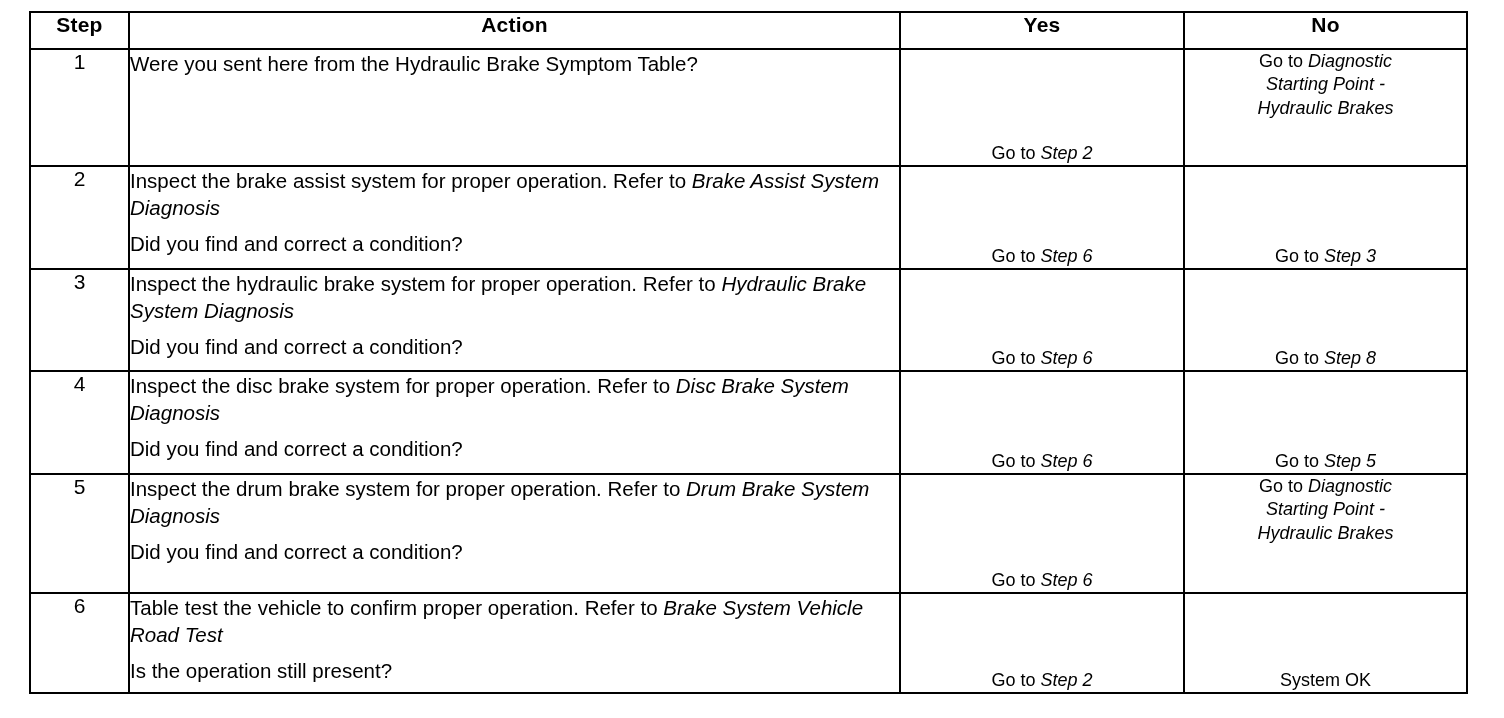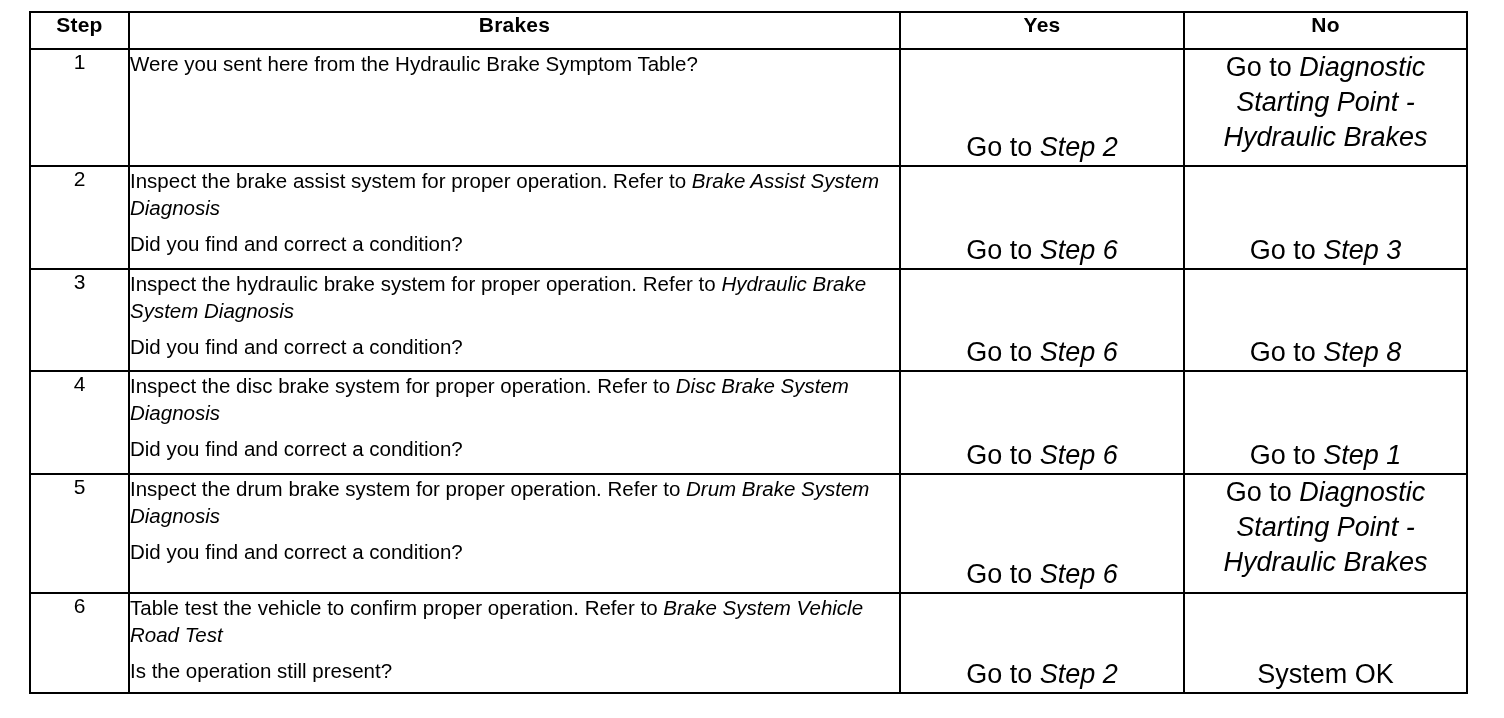--- a/index.html
+++ b/index.html
@@ -76,21 +76,21 @@
   td.action .para:last-child {
     margin-bottom: 0;
   }
   td.action em, .ital {
     font-style: italic;
   }
 
   
   td.ans {
     text-align: center;
-    font-size: 27px;
+    font-size: 18px;
     line-height: 1.30;
     padding: 7px 6px 8px 6px;
   }
   td.ans.bottom {
     vertical-align: bottom;
     margin-top: 43px;
   }
   td.ans.top {
     vertical-align: top;
   }
@@ -114,21 +114,21 @@
     <colgroup>
       <col class="c-step">
       <col class="c-action">
       <col class="c-yes">
       <col class="c-no">
     </colgroup>
 
     <thead>
       <tr>
         <th>Step</th>
-        <th>Brakes</th>
+        <th>Action</th>
         <th>Yes</th>
         <th>No</th>
       </tr>
     </thead>
 
     <tbody id="tbody">
         <tr style="height: 117px;">
           <td class="step">1</td>
           <td class="action">
             <div class="para"><span>Were you sent here from the Hydraulic Brake Symptom Table?</span></div>
@@ -186,21 +186,21 @@
             <div class="para"><span>Inspect the disc brake system for proper operation. Refer to </span><span class="ital">Disc Brake System Diagnosis</span></div>
             <div class="para"><span>Did you find and correct a condition?</span></div>
           </td>
           <td class="ans bottom">
             <span class="multi">
               <span class="ansline"><span>Go to </span><span class="ital">Step 6</span></span>
             </span>
           </td>
           <td class="ans bottom">
             <span class="multi">
-              <span class="ansline"><span>Go to </span><span class="ital">Step 1</span></span>
+              <span class="ansline"><span>Go to </span><span class="ital">Step 5</span></span>
             </span>
           </td>
         </tr>
         <tr style="height: 119px;">
           <td class="step">5</td>
           <td class="action">
             <div class="para"><span>Inspect the drum brake system for proper operation. Refer to </span><span class="ital">Drum Brake System Diagnosis</span></div>
             <div class="para"><span>Did you find and correct a condition?</span></div>
           </td>
           <td class="ans bottom">

